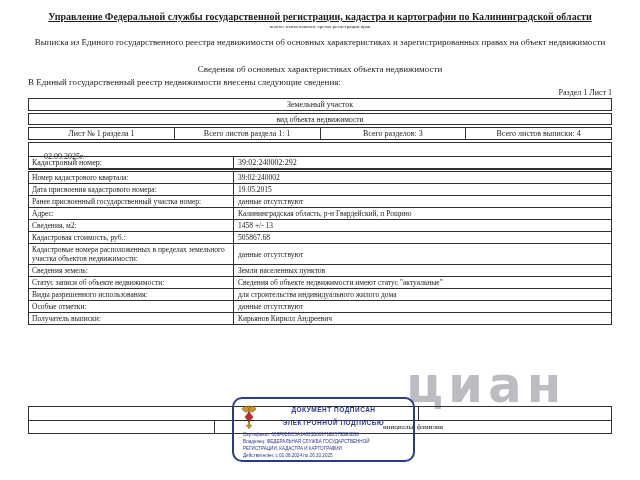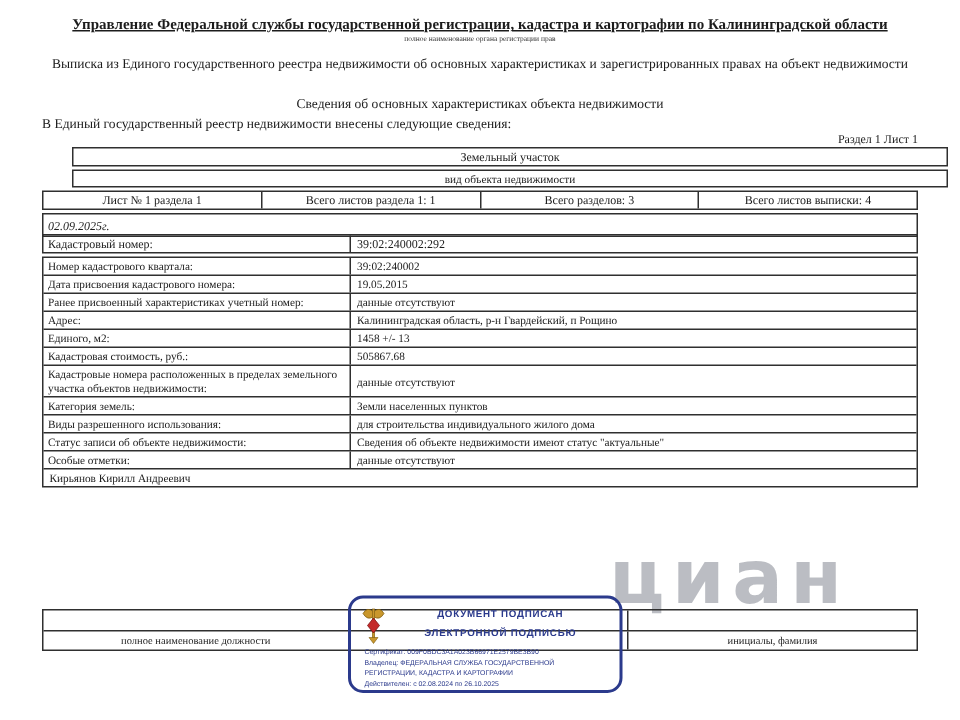--- a/index.html
+++ b/index.html
@@ -10,27 +10,27 @@
   .abs{position:absolute;}
   
   .authority{top:11px;left:0;width:640px;text-align:center;font-size:10px;font-weight:bold;text-decoration:underline;}
   .authority-caption{top:24px;left:0;width:640px;text-align:center;font-size:5px;color:#333;}
   .doc-title{top:37px;left:20px;width:600px;text-align:center;font-size:9px;}
   .section-title{top:64px;left:0;width:640px;text-align:center;font-size:9px;}
   .intro{top:77px;left:28px;font-size:9px;}
   .sheet-ref{top:88px;right:28px;font-size:8px;margin-left:20px;}
   
   .tbox{left:28px;width:584px;border:1px solid #2f2f2f;box-sizing:border-box;background:transparent;font-size:8px;}
-  .center{display:flex;align-items:center;justify-content:center;margin-left:20px;}
+  .center{display:flex;align-items:center;justify-content:center;}
   .box-a1{top:98px;height:13px;}
   .box-a2{top:113px;height:12px;font-size:7.5px;}
   .box-b{top:127px;height:13px;display:flex;}
   .box-b .cell{flex:1;display:flex;align-items:center;justify-content:center;border-right:1px solid #2f2f2f;}
   .box-b .cell:last-child{border-right:none;}
-  .box-c{top:142px;height:16px;display:flex;align-items:center;padding-left:3px;font-style:italic;}
+  .box-c{top:142px;height:28px;display:flex;align-items:center;padding-left:15px;}
   .kv{display:flex;}
   .box-d{top:156px;height:13px;}
   .kv .lab{width:205px;display:flex;align-items:center;padding:1px 15px 1px 3px;border-right:1px solid #2f2f2f;box-sizing:border-box;}
   .kv .val{flex:1;display:flex;align-items:center;padding:1px 2px 1px 4px;box-sizing:border-box;}
   .box-e{top:171px;}
   .drow{display:flex;min-height:11px;border-top:1px solid #2f2f2f;font-size:7.5px;}
   .drow:first-child{border-top:none;}
   .drow .lab{width:205px;padding:1px 1px 1px 3px;border-right:1px solid #2f2f2f;box-sizing:border-box;display:flex;align-items:center;line-height:1.2;}
   .drow .val{flex:1;padding:1px 2px 1px 4px;box-sizing:border-box;display:flex;align-items:center;}
   
@@ -89,70 +89,70 @@
   <div class="abs tbox box-e">
     <div class="drow">
       <div class="lab">Номер кадастрового квартала:</div>
       <div class="val">39:02:240002</div>
     </div>
     <div class="drow">
       <div class="lab">Дата присвоения кадастрового номера:</div>
       <div class="val">19.05.2015</div>
     </div>
     <div class="drow">
-      <div class="lab">Ранее присвоенный характеристиках учетный номер:</div>
+      <div class="lab">Ранее присвоенный государственный участка номер:</div>
       <div class="val">данные отсутствуют</div>
     </div>
     <div class="drow">
       <div class="lab">Адрес:</div>
       <div class="val">Калининградская область, р-н Гвардейский, п Рощино</div>
     </div>
     <div class="drow">
-      <div class="lab">Единого, м2:</div>
+      <div class="lab">Сведения, м2:</div>
       <div class="val">1458 +/- 13</div>
     </div>
     <div class="drow">
       <div class="lab">Кадастровая стоимость, руб.:</div>
       <div class="val">505867.68</div>
     </div>
     <div class="drow">
       <div class="lab">Кадастровые номера расположенных в пределах земельного участка объектов недвижимости:</div>
       <div class="val">данные отсутствуют</div>
     </div>
     <div class="drow">
-      <div class="lab">Категория земель:</div>
+      <div class="lab">Сведения земель:</div>
       <div class="val">Земли населенных пунктов</div>
+    </div>
+    <div class="drow">
+      <div class="lab">Статус записи об объекте недвижимости:</div>
+      <div class="val">Сведения об объекте недвижимости имеют статус "актуальные"</div>
     </div>
     <div class="drow">
       <div class="lab">Виды разрешенного использования:</div>
       <div class="val">для строительства индивидуального жилого дома</div>
     </div>
     <div class="drow">
-      <div class="lab">Статус записи об объекте недвижимости:</div>
-      <div class="val">Сведения об объекте недвижимости имеют статус "актуальные"</div>
-    </div>
-    <div class="drow">
       <div class="lab">Особые отметки:</div>
       <div class="val">данные отсутствуют</div>
     </div>
     <div class="drow">
+      <div class="lab">Получатель выписки:</div>
       <div class="val">Кирьянов Кирилл Андреевич</div>
     </div>
   </div>
 
   <div class="abs watermark">циан</div>
 
   <div class="abs sig-table">
     <div class="sig-row top">
       <div class="sig-cell sig-c1"></div>
       <div class="sig-cell sig-c2"></div>
       <div class="sig-cell sig-c3"></div>
     </div>
     <div class="sig-row bottom">
-      <div class="sig-cell sig-c1">полное наименование должности</div>
       <div class="sig-cell sig-c2"></div>
       <div class="sig-cell sig-c3">инициалы, фамилия</div>
     </div>
   </div>
 
   <div class="abs stamp">
     <span class="emblem">
       <svg width="16" height="27" viewBox="0 0 16 27">
         <path d="M1,6 Q4,1 8,5 Q12,1 15,6 Q12,11 8,8 Q4,11 1,6 Z" fill="#c9972c" stroke="#7a5a10" stroke-width="0.5"></path>
         <rect x="7.2" y="3" width="1.6" height="21" fill="#c9972c" stroke="#7a5a10" stroke-width="0.4"></rect>

